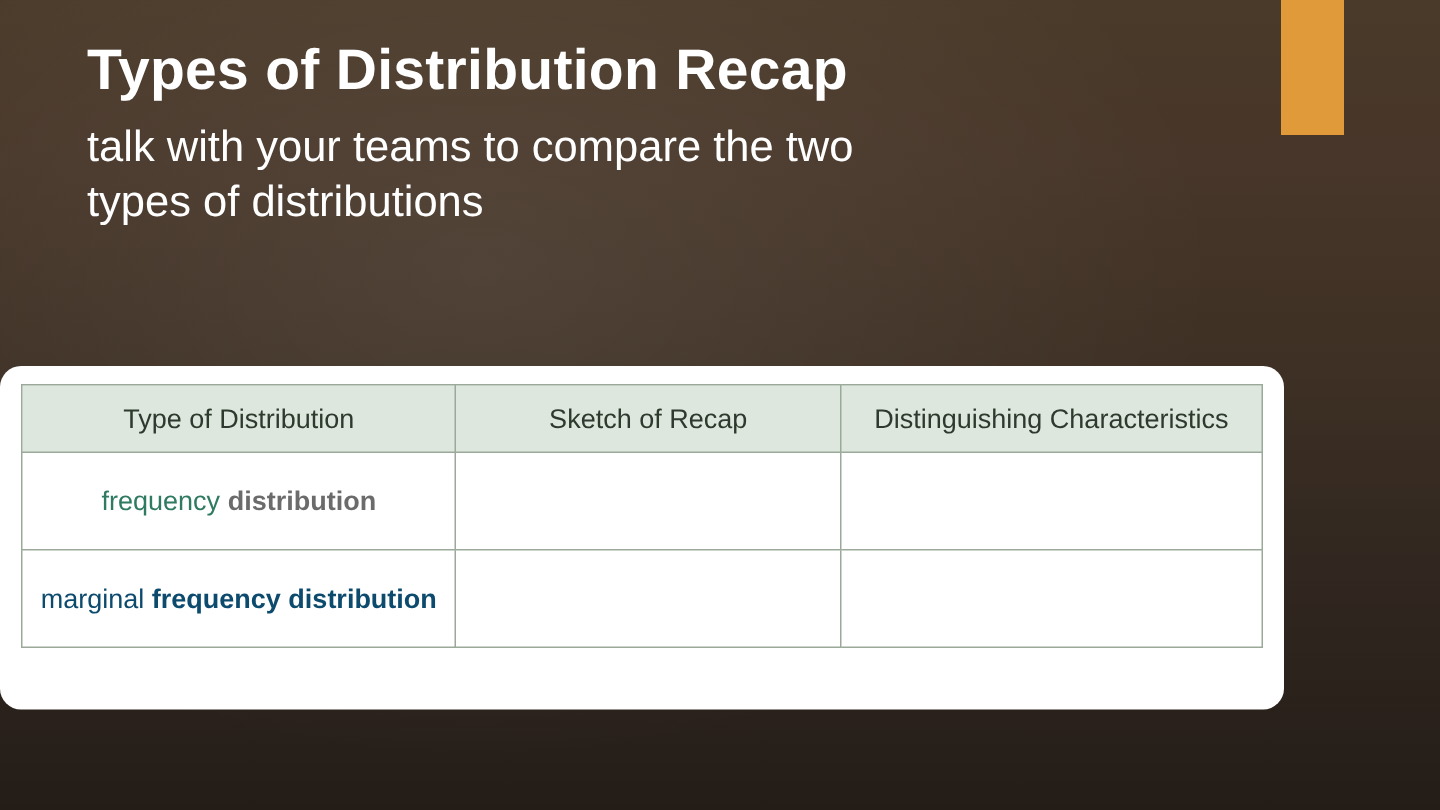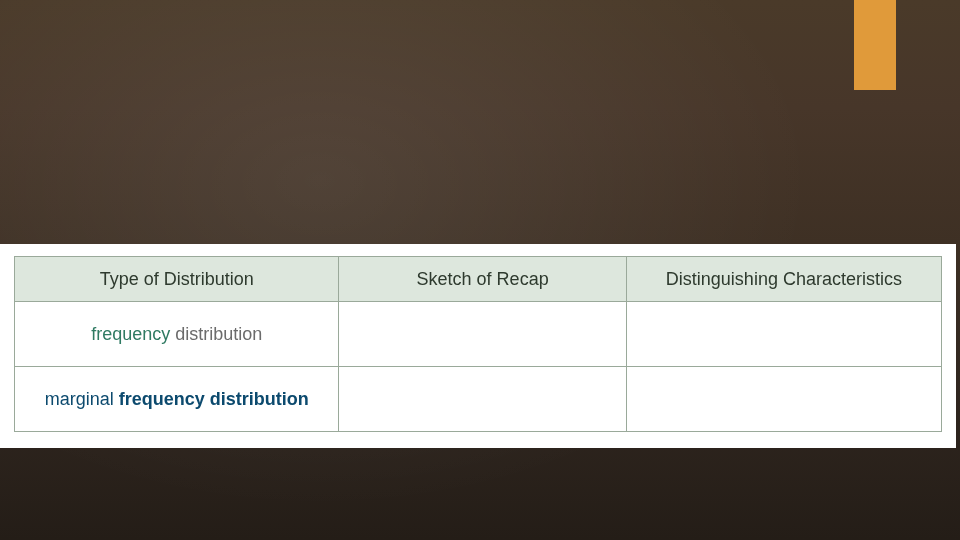--- a/index.html
+++ b/index.html
@@ -50,24 +50,25 @@
     width: 560px;
     color: #ffffff;
     font-size: 29px;
     font-weight: 400;
     line-height: 1.28;
   }
   .table-wrap {
     position: absolute;
     left: 0;
     top: 244px;
-    width: 956px;
+    width: 856px;
     background: #ffffff;
-    padding: 12px 14px 16px 14px;
+    padding: 12px 14px 41px 14px;
     box-sizing: border-box;
+    border-radius: 14px;
   }
   table.dist {
     width: 100%;
     border-collapse: collapse;
     table-layout: fixed;
     font-family: "Segoe UI", "Lucida Sans", Verdana, sans-serif;
   }
   table.dist th, table.dist td {
     border: 1px solid #9aa99a;
     text-align: center;
@@ -81,30 +82,32 @@
     height: 42px;
   }
   table.dist td {
     background: #ffffff;
     height: 62px;
   }
   col.c1 { width: 35%; }
   col.c2 { width: 31%; }
   col.c3 { width: 34%; }
   .rowlabel .w1 { color: #2f7a62; }
-  .rowlabel .w2 { color: #6b6b6b; font-weight: 400; }
+  .rowlabel .w2 { color: #6b6b6b; font-weight: 700; }
   .rowlabel2 { color: #0c4a6e; }
   .rowlabel2 .bold { font-weight: 600; }
 </style>
 </head>
 <body>
 
 <div class="slide">
   <div class="accent-bar"></div>
 
+  <div class="title">Types of Distribution Recap</div>
+  <div class="subtitle">talk with your teams to compare the two types of distributions</div>
 
   <div class="table-wrap">
     <table class="dist">
       <colgroup>
         <col class="c1">
           <col class="c2">
           <col class="c3">
       </colgroup>
       <thead>
         <tr>

